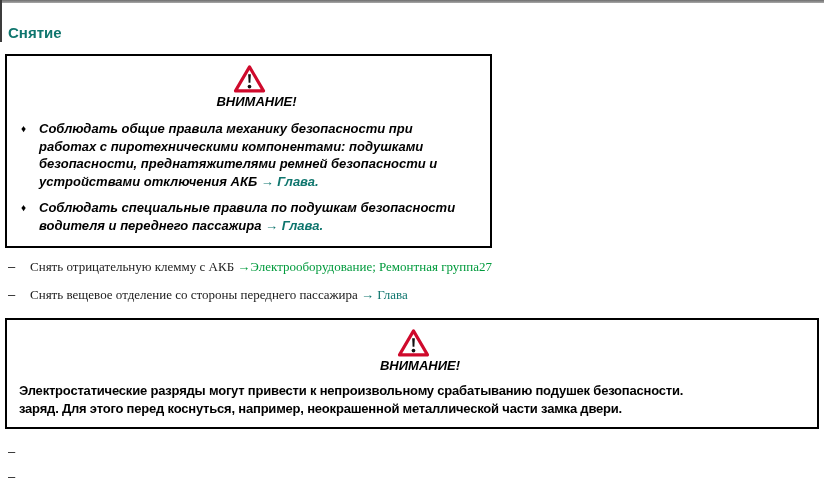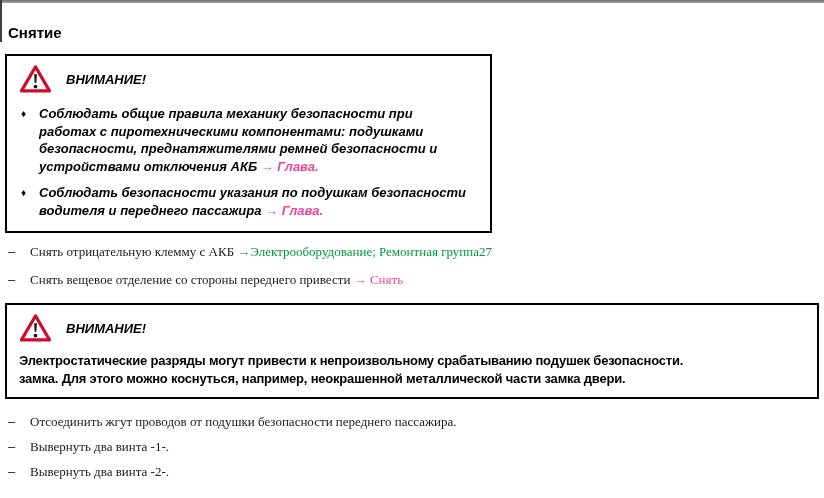--- a/index.html
+++ b/index.html
@@ -20,31 +20,31 @@
   .left-edge {
     position: absolute; top: 0; left: 0;
     width: 2px; height: 42px;
     background: #3c3c3c;
   }
   .page-title {
     margin: 0;
     padding: 24px 0 0 8px;
     font-size: 15px;
     font-weight: bold;
-    color: #000000;
+    color: #0f766e;
   }
   
   .warn-box {
     border: 2px solid #000;
     margin-left: 5px;
     padding: 8px 10px 10px 12px;
   }
   .warn-box-1 { margin-top: 13px; width: 487px; }
   .warn-box-2 { margin-top: 15px; width: 814px; }
-  .warn-header { display: flex; align-items: center; }
+  .warn-header { display: flex; align-items: center; flex-direction: column; }
   .warn-icon { width: 33px; height: 30px; flex: none; }
   .warn-icon svg { display: block; width: 33px; height: 30px; }
   .warn-title {
     margin-left: 14px;
     font-size: 13px;
     font-weight: bold;
     font-style: italic;
     color: #000;
   }
   .warn-bullets { margin-top: 11px; }
@@ -81,21 +81,21 @@
     font-size: 13px;
     line-height: 16px;
     margin-bottom: 12px;
     color: #1a1a1a;
   }
   .step-list-bottom .step { margin-bottom: 9px; }
   .step-dash { flex: none; width: 22px; }
   .step-text { max-width: 720px; font-family: Liberation Serif, serif; }
   .step-text.narrow { max-width: 462px; }
   
-  .link-red { color: #ec4899; text-decoration: none; cursor: pointer; }
+  .link-red { color: #0f766e; text-decoration: none; cursor: pointer; }
   .link-green { color: #009a3c; text-decoration: none; cursor: pointer; }
 </style>
 </head>
 <body>
 
 <div class="top-edge"></div>
 <div class="left-edge"></div>
 
 <h1 class="page-title">Снятие</h1>
 
@@ -110,60 +110,58 @@
     </span>
     <span class="warn-title">ВНИМАНИЕ!</span>
   </div>
   <div class="warn-bullets">
     <div class="warn-bullet">
       <span class="bullet-marker">♦</span>
       <span class="bullet-text"><span>Соблюдать общие правила механику безопасности при работах с пиротехническими компонентами: подушками безопасности, преднатяжителями ремней безопасности и устройствами отключения АКБ </span><span class="link-red">→ Глава.</span></span>
     </div>
     <div class="warn-bullet">
       <span class="bullet-marker">♦</span>
-      <span class="bullet-text"><span>Соблюдать безопасности указания по подушкам безопасности водителя и переднего пассажира </span><span class="link-red">→ Глава.</span></span>
+      <span class="bullet-text"><span>Соблюдать специальные правила по подушкам безопасности водителя и переднего пассажира </span><span class="link-red">→ Глава.</span></span>
     </div>
   </div>
 </div>
 
 <div class="step-list">
   <div class="step">
     <span class="step-dash">–</span>
     <span class="step-text narrow"><span>Снять отрицательную клемму с АКБ </span><span class="link-green">→Электрооборудование; Ремонтная группа27</span></span>
   </div>
   <div class="step">
     <span class="step-dash">–</span>
-    <span class="step-text"><span>Снять вещевое отделение со стороны переднего привести </span><span class="link-red">→ Снять</span></span>
+    <span class="step-text"><span>Снять вещевое отделение со стороны переднего пассажира </span><span class="link-red">→ Глава</span></span>
   </div>
 </div>
 
 <div class="warn-box warn-box-2">
   <div class="warn-header">
     <span class="warn-icon">
       <svg viewBox="0 0 34 31">
         <path d="M17 3 L31.5 27.8 L2.5 27.8 Z" fill="#ffffff" stroke="#cf0a2c" stroke-width="3.2" stroke-linejoin="round"></path>
         <path d="M15.6 10.5 h2.8 l-0.5 9 h-1.8 Z" fill="#111"></path>
         <circle cx="17" cy="23.3" r="1.9" fill="#111"></circle>
       </svg>
     </span>
     <span class="warn-title">ВНИМАНИЕ!</span>
   </div>
   <div class="warn-paragraph">
     <div>Электростатические разряды могут привести к непроизвольному срабатыванию подушек безопасности.</div>
-    <div>замка. Для этого можно коснуться, например, неокрашенной металлической части замка двери.</div>
+    <div>заряд. Для этого перед коснуться, например, неокрашенной металлической части замка двери.</div>
   </div>
 </div>
 
 <div class="step-list step-list-bottom">
   <div class="step">
     <span class="step-dash">–</span>
-    <span class="step-text">Отсоединить жгут проводов от подушки безопасности переднего пассажира.</span>
   </div>
   <div class="step">
     <span class="step-dash">–</span>
-    <span class="step-text">Вывернуть два винта -1-.</span>
   </div>
   <div class="step">
     <span class="step-dash">–</span>
     <span class="step-text">Вывернуть два винта -2-.</span>
   </div>
 
 </div>
 
 </body></html>

